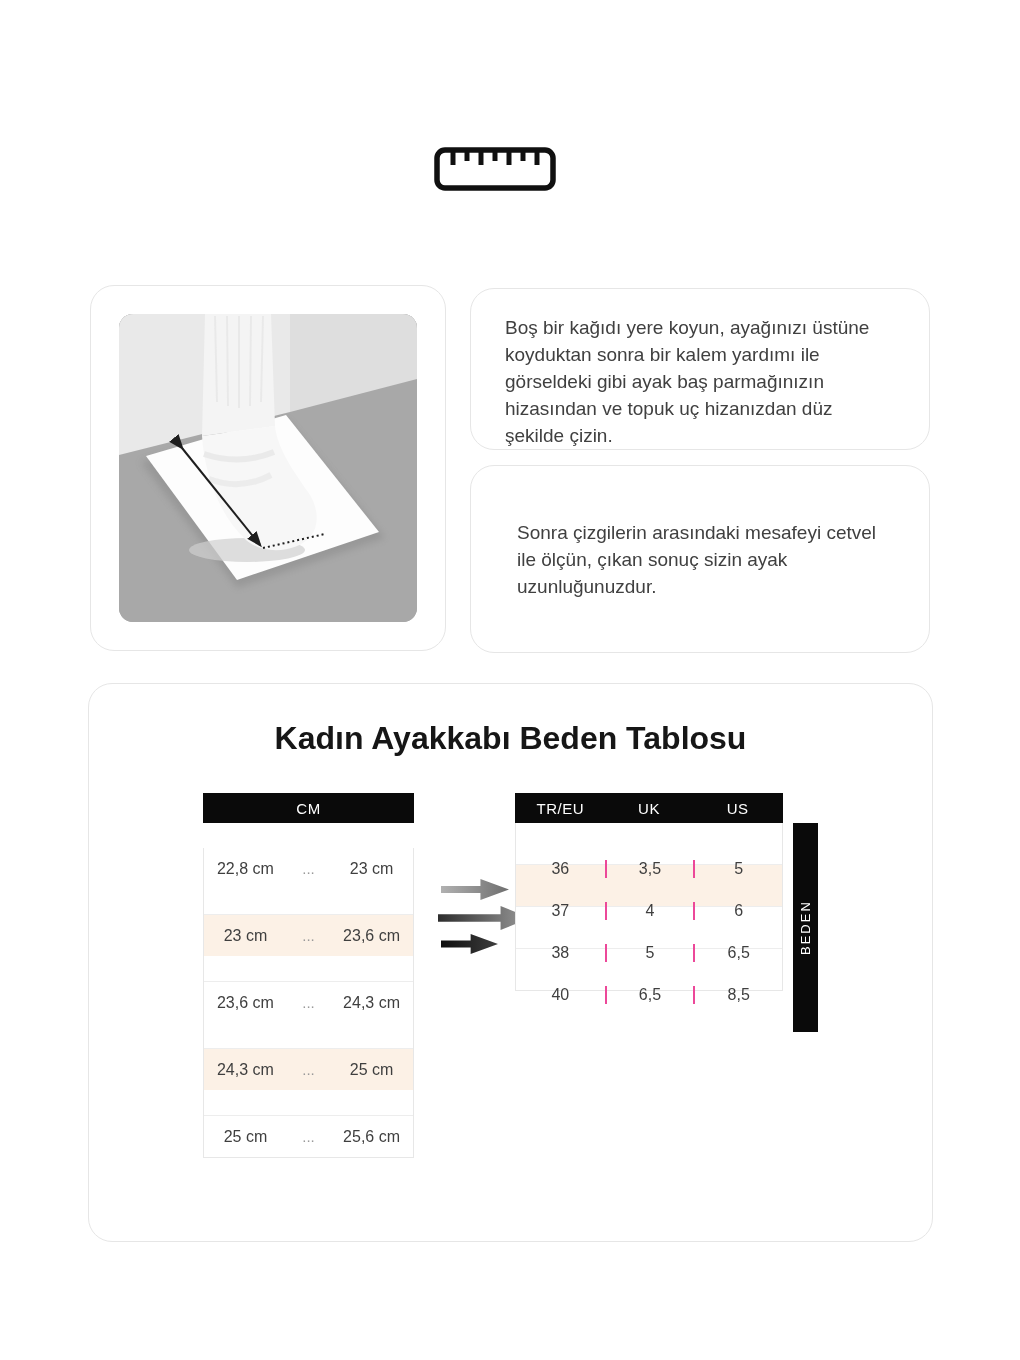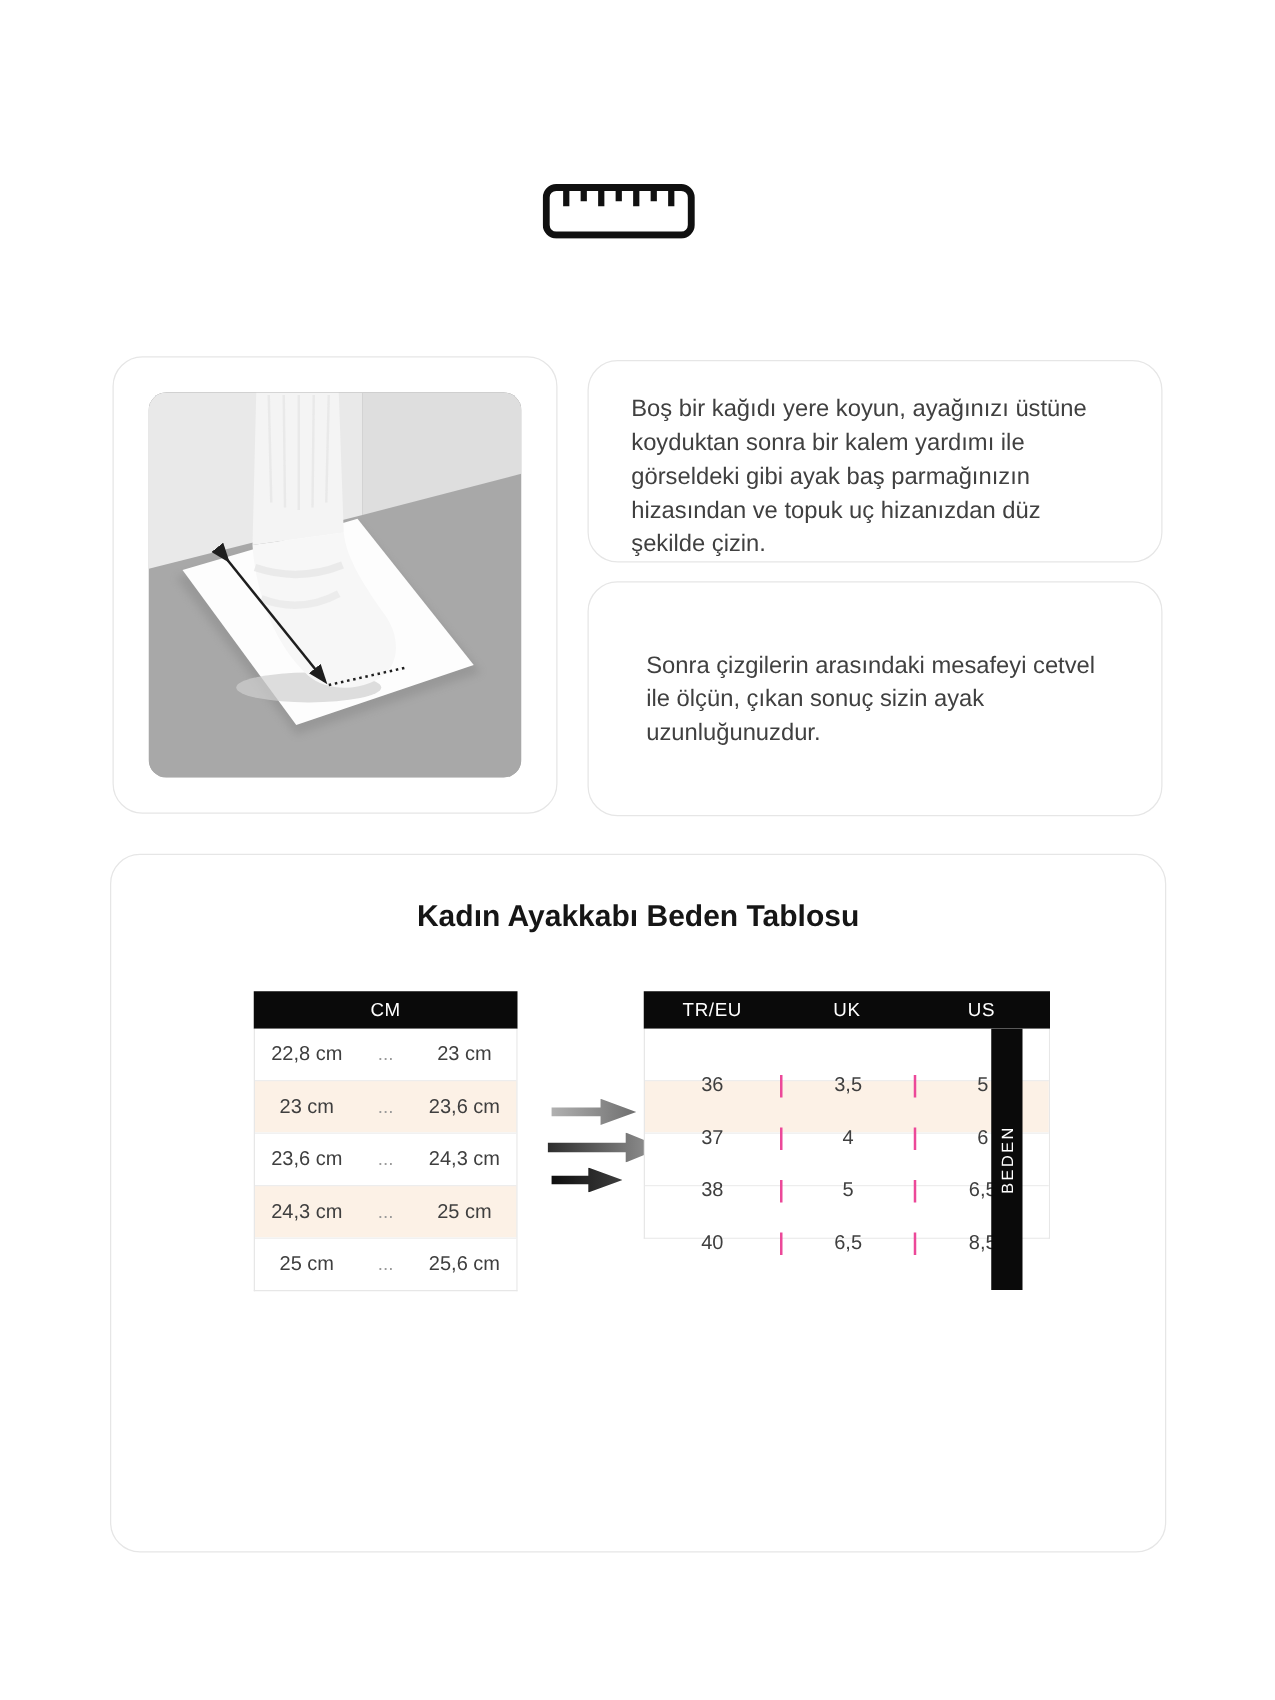--- a/index.html
+++ b/index.html
@@ -20,35 +20,35 @@
   }
   .photo-card{left:90px;top:285px;width:356px;height:366px;padding:28px;}
   .photo-frame{width:298px;height:308px;border-radius:14px;overflow:hidden;background:#a8a8a8;}
   .instr-card-1{left:470px;top:288px;width:460px;height:162px;padding:25px 34px;}
   .instr-card-2{left:470px;top:465px;width:460px;height:188px;padding:0 46px;display:flex;align-items:center;}
   .instr-text{font-size:19px;line-height:27px;color:#404040;}
   
   .size-card{left:88px;top:683px;width:845px;height:559px;}
   .size-title{
     position:absolute;left:0;right:0;top:36px;text-align:center;
-    font-size:24px;font-weight:700;color:#161616;
+    font-size:32px;font-weight:700;color:#161616;
   }
   .tbl{position:absolute;box-sizing:border-box;font-size:16px;color:#3f3f3f;}
   .tbl-head{
     height:30px;background:#0a0a0a;color:#ffffff;font-size:15px;letter-spacing:.5px;
     display:flex;align-items:center;justify-content:center;
   }
   .tbl-body{border:1px solid #e7e7e7;border-top:none;}
   .trow{height:41px;display:grid;align-items:center;text-align:center;background:#fff;}
   .trow + .trow{border-top:1px solid #ededed;}
   .trow.alt{background:#fcf1e6;}
   .cm-table{left:114px;top:109px;width:211px;}
-  .cm-table .trow{grid-template-columns:1.15fr .6fr 1.15fr;}
+  .cm-table .trow{grid-template-columns:1.15fr .6fr 1.15fr;margin-top:25px;}
   .dots{color:#9a9a9a;font-size:15px;}
-  .conv-table{left:426px;top:109px;width:325px;}
+  .conv-table{left:426px;top:109px;width:268px;}
   .conv-table .tbl-head{justify-content:space-between;padding:0 1px;}
   .conv-table .tbl-head span{flex:1;text-align:center;}
   .conv-table .trow{grid-template-columns:1fr 1fr 1fr;}
   .conv-table .trow span{align-self:stretch;display:flex;align-items:center;justify-content:center;margin-top:37px;}
   .conv-table .trow span + span{border-left:2px solid #ec4899;}
   .beden-strip{
     position:absolute;left:704px;top:139px;width:25px;height:209px;background:#0a0a0a;
     display:flex;align-items:center;justify-content:center;
     writing-mode:vertical-rl;transform:rotate(180deg);
     color:#fff;font-size:13px;letter-spacing:2px;

